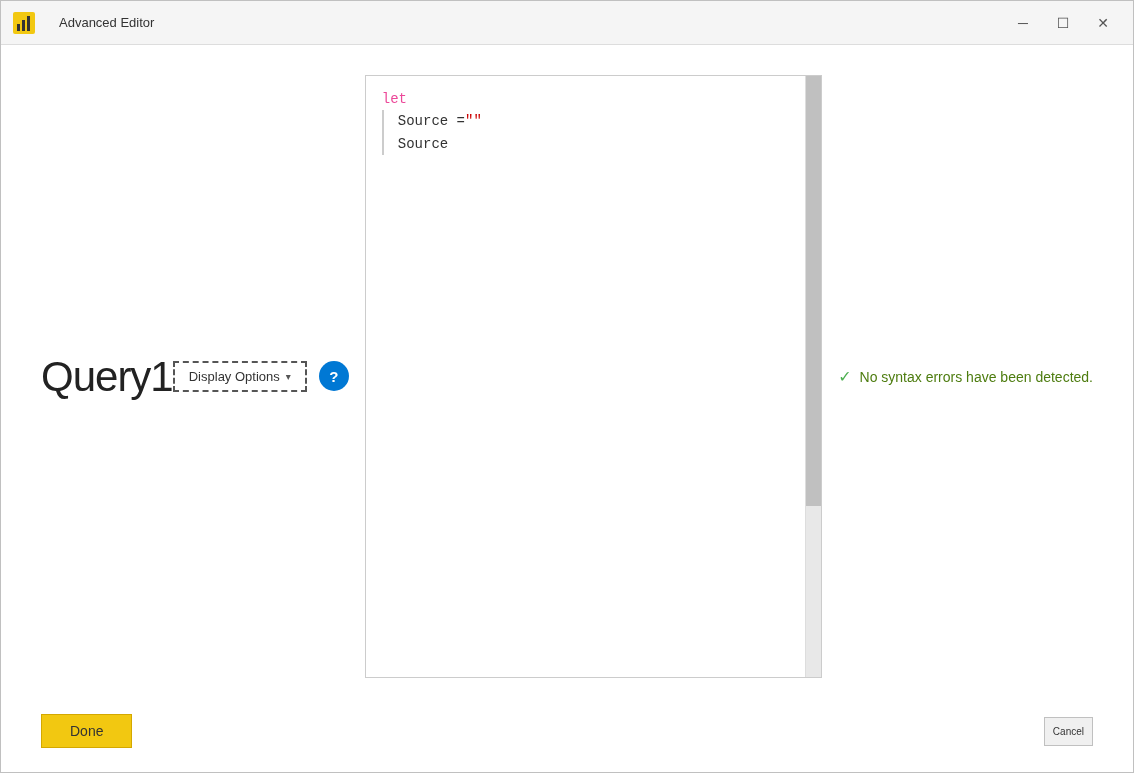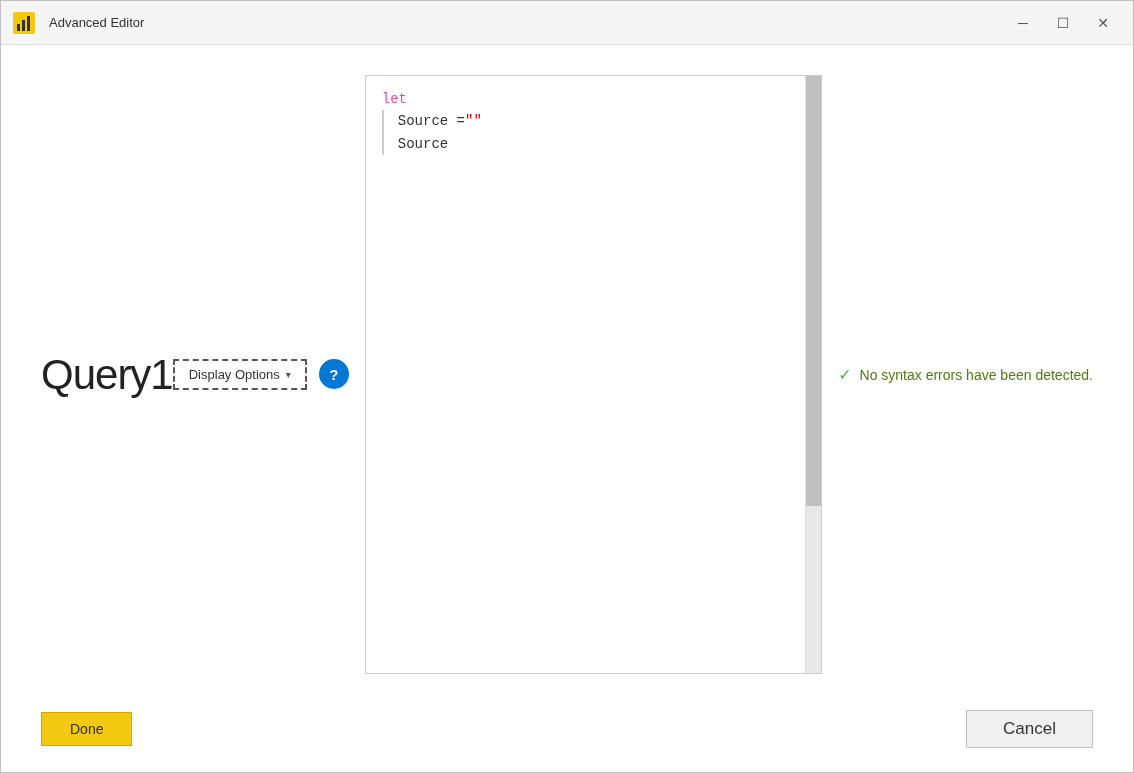--- a/index.html
+++ b/index.html
@@ -36,21 +36,21 @@
       padding: 6px 12px;
       background: #f5f5f5;
       border-bottom: 1px solid #ddd;
       height: 44px;
       flex-shrink: 0;
     }
 
     .title-bar-left {
       display: flex;
       align-items: center;
-      gap: 14px;
+      gap: 24px;
       justify-content: flex-end;
     }
 
     .app-icon {
       width: 22px;
       height: 22px;
       flex-shrink: 0;
     }
 
     .title-bar-title {
@@ -240,22 +240,22 @@
       padding: 8px 28px;
       font-size: 14px;
       cursor: pointer;
       font-family: 'Segoe UI', Arial, sans-serif;
     }
 
     .btn-cancel {
       background: #f0f0f0;
       border: 1px solid #c0c0c0;
       color: #333;
-      padding: 8px 36px;
-      font-size: 17px;
+      padding: 8px 8px;
+      font-size: 10px;
       cursor: pointer;
       font-family: 'Segoe UI', Arial, sans-serif;
     }
 
     
     .powerbi-icon {
       display: inline-block;
     }
   </style>
 </head>

